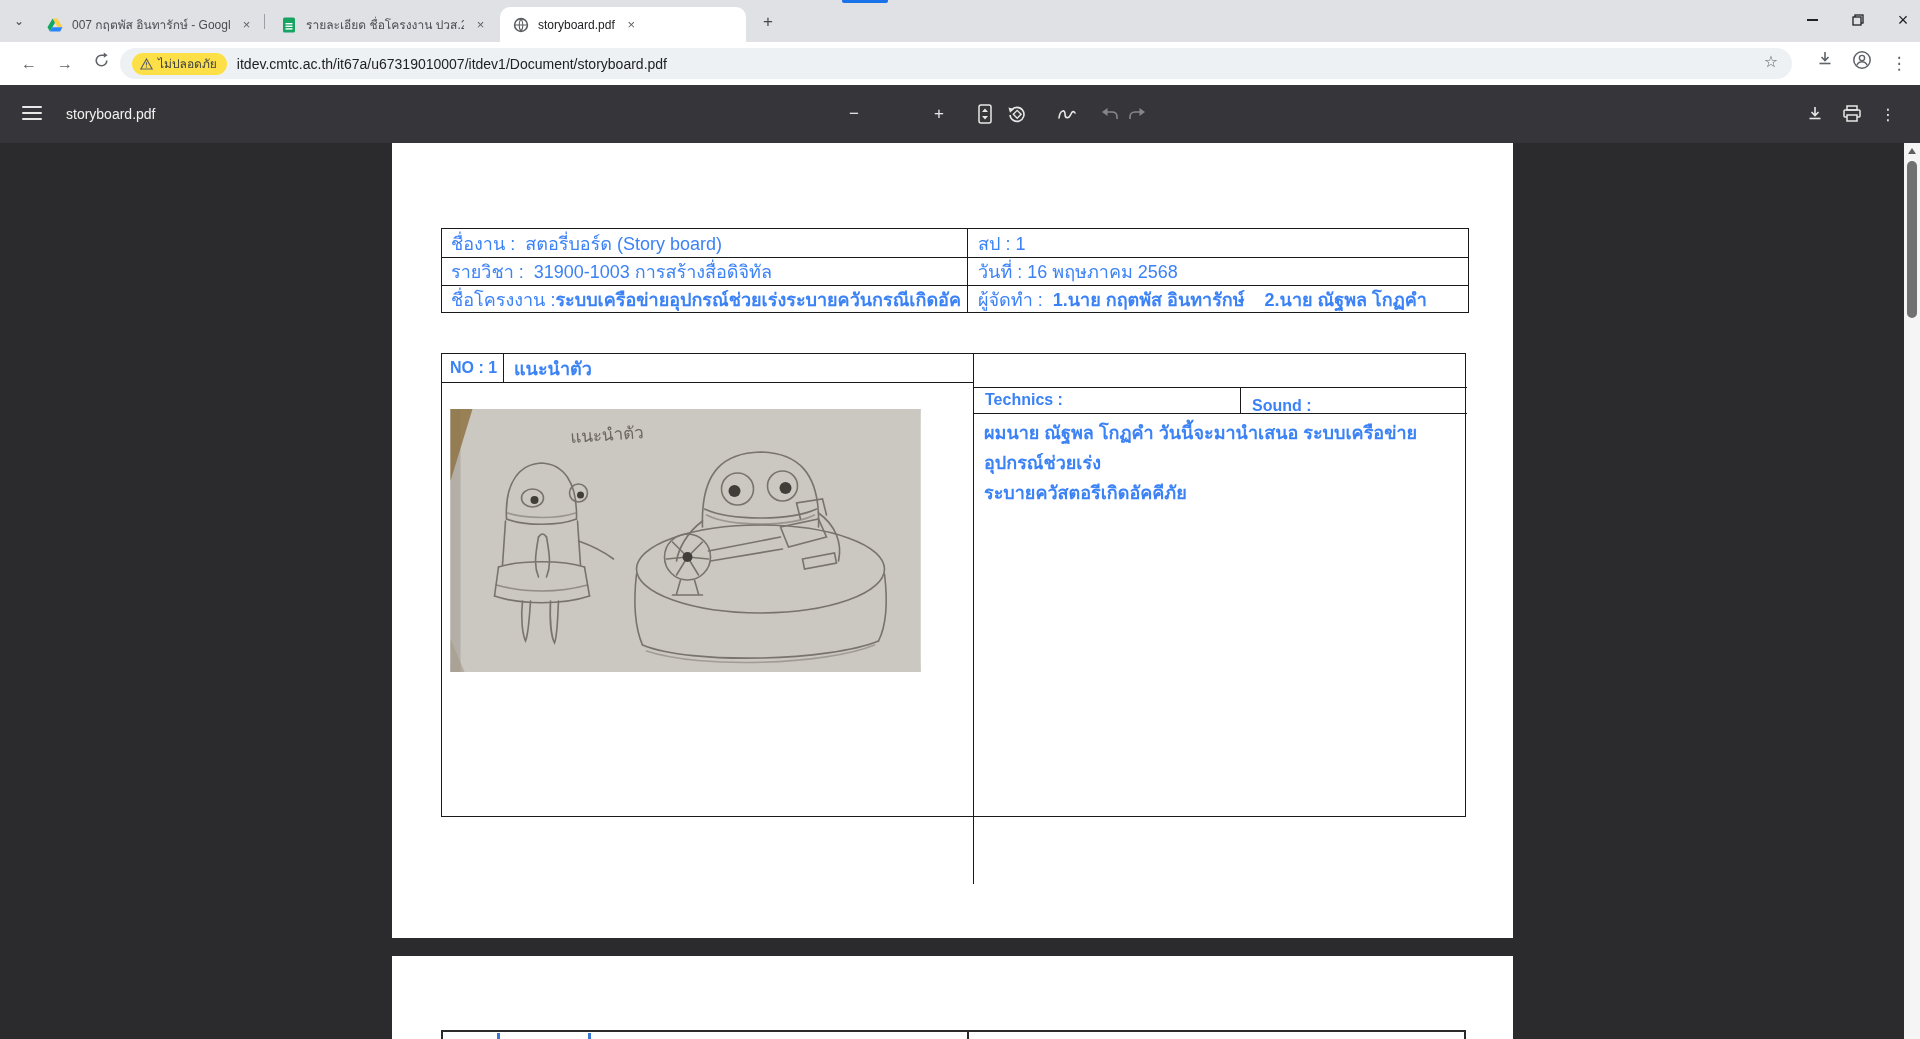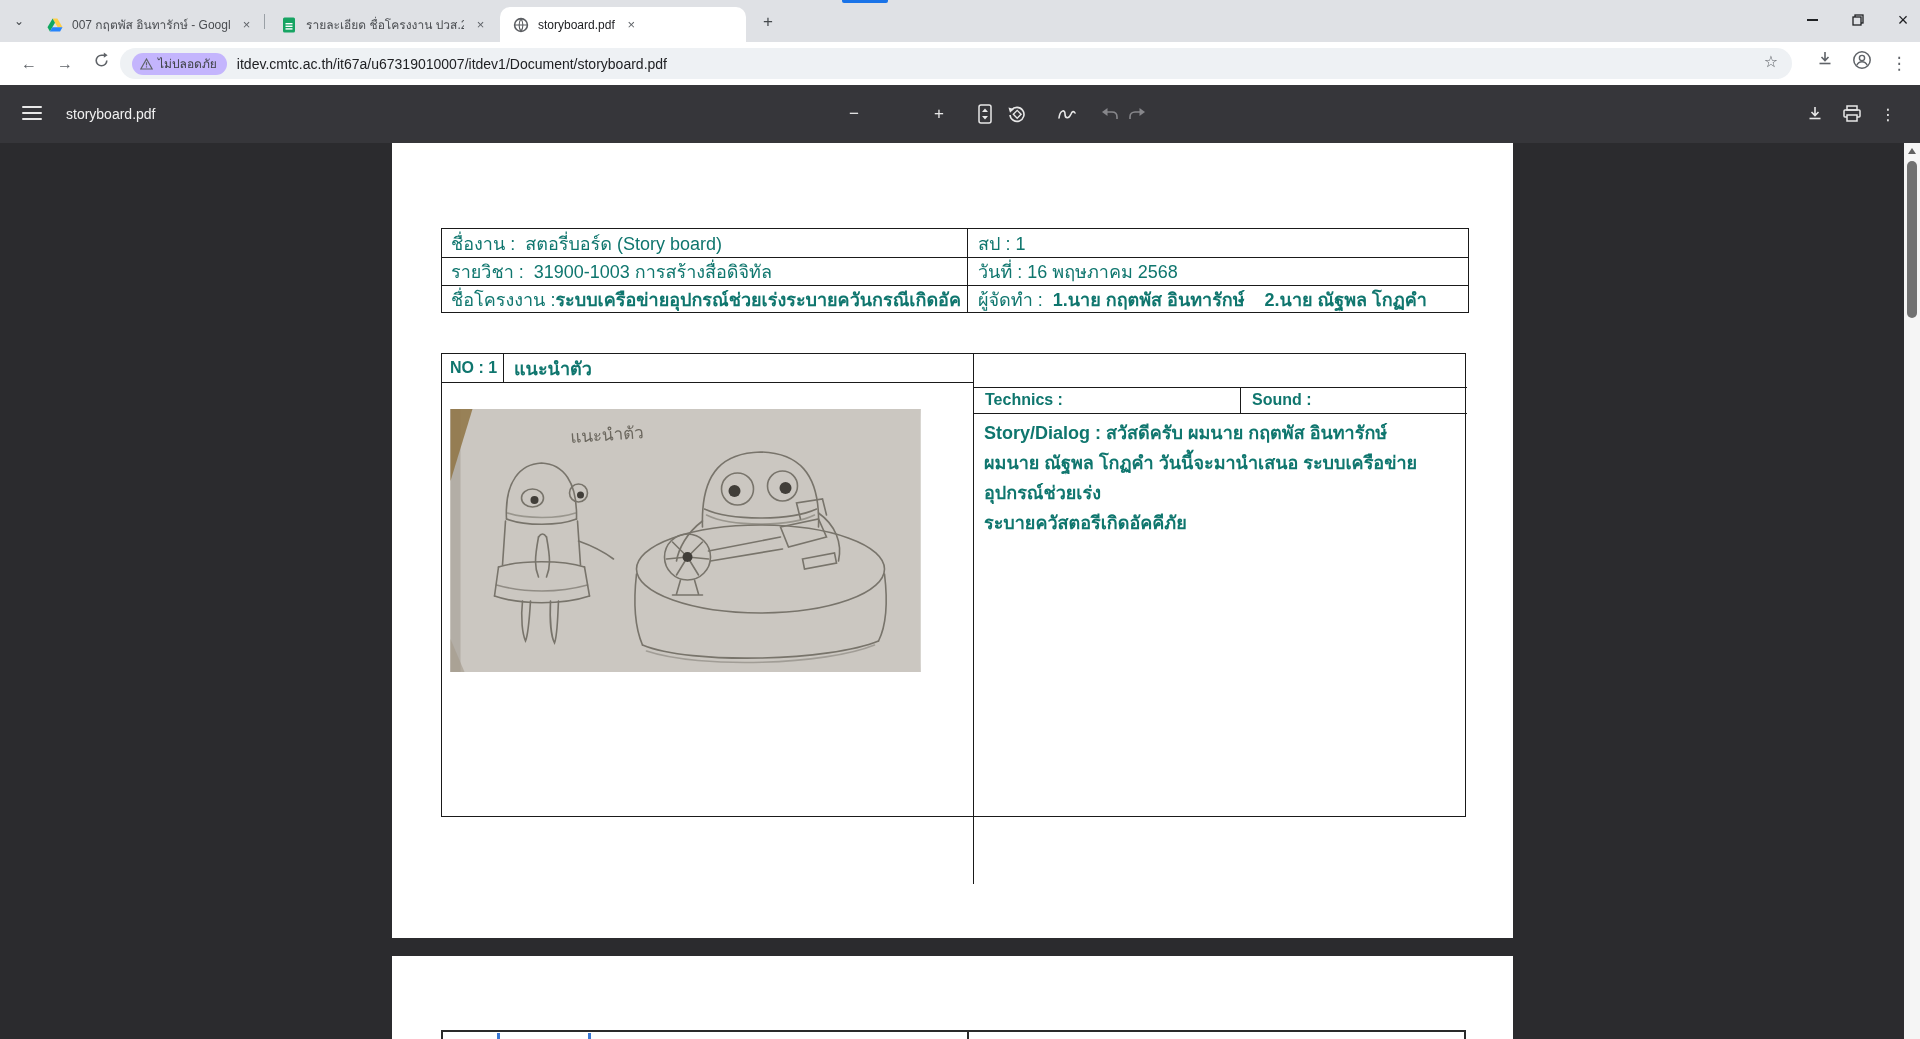--- a/index.html
+++ b/index.html
@@ -17,38 +17,38 @@
             line-height:17px;text-align:center;flex:0 0 auto;}
   .tabsep{top:14px;width:1px;height:15px;background:#9aa0a6;}
   .chevron{left:8px;top:11px;width:22px;height:22px;color:#45494d;font-size:12px;text-align:center;line-height:20px;}
   .newtab{left:756px;top:10px;width:24px;height:24px;color:#45494d;font-size:17px;line-height:23px;text-align:center;border-radius:50%;}
   .bluestrip{left:842px;top:0;width:46px;height:3px;background:#1a73e8;border-radius:0 0 2px 2px;}
   .wbtn{top:0;width:46px;height:40px;display:flex;align-items:center;justify-content:center;color:#202124;}
   
   .navbar{left:0;top:42px;width:1920px;height:43px;background:#ffffff;}
   .navicon{top:9px;width:26px;height:26px;color:#5f6368;font-size:16px;text-align:center;line-height:26px;}
   .omnibox{left:120px;top:6px;width:1672px;height:31px;background:#eef1f4;border-radius:16px;display:flex;align-items:center;}
-  .chip{margin-left:12px;height:22px;background:#c4b5fd;border-radius:11px;display:flex;align-items:center;padding:0 10px 0 8px;text-align:center;}
+  .chip{margin-left:12px;height:22px;background:#fde047;border-radius:11px;display:flex;align-items:center;padding:0 10px 0 8px;text-align:center;}
   .chip span{font-size:12px;color:#3c4043;margin-left:5px;}
   .url{font-size:14px;color:#202124;margin-left:10px;white-space:nowrap;}
   .star{position:absolute;right:14px;top:4px;color:#5f6368;font-size:16px;}
   
   .pdfbar{left:0;top:85px;width:1920px;height:58px;background:#36363a;}
   .pdfbar .ttl{left:66px;top:0;height:58px;display:flex;align-items:center;color:#f1f1f1;font-size:14px;}
   .hamb{left:22px;top:21px;width:20px;height:16px;}
   .hamb div{height:2px;background:#e8e8e8;margin:4px 0 0 0;border-radius:1px;}
   .hamb div:first-child{margin-top:0;}
   .darkbox{background:#242427;border-radius:2px;color:#fff;text-align:center;}
   .white13{color:#e8e8e8;font-size:13px;}
   .vsep{width:1px;height:20px;background:#57575b;top:104px;}
   .tbtn{top:0;height:58px;display:flex;align-items:center;justify-content:center;color:#e8e8e8;}
   
   .viewer-bg{left:0;top:143px;width:1920px;height:896px;background:#2b2b2e;}
   .page{background:#ffffff;left:392px;width:1121px;}
-  .doc{color:#0f766e;font-size:18px;}
+  .doc{color:#3b82f6;font-size:18px;}
   .cell{position:absolute;display:flex;align-items:center;white-space:pre;overflow:hidden;}
   .bd{border:1px solid #1a1a1a;box-sizing:border-box;}
   .line{position:absolute;background:#1a1a1a;}
   b{font-weight:700;}
   
   .sbtrack{left:1904px;top:143px;width:16px;height:896px;background:#f5f5f5;}
   .sbthumb{left:1907px;top:161px;width:10px;height:157px;background:#717171;border-radius:5px;}
   .sbup{left:1908px;top:148px;width:0;height:0;border-left:4px solid transparent;border-right:4px solid transparent;border-bottom:6px solid #606060;}
 </style>
 </head>
@@ -240,24 +240,23 @@
 
     <div class="line" style="left:61px;top:0;width:1px;height:28px;"></div>
     <div class="line" style="left:0;top:28px;width:531px;height:1px;"></div>
     <div class="cell" style="left:8px;top:0;width:50px;height:28px;font-size:16px;font-weight:700;"><span>NO : 1</span></div>
     <div class="cell" style="left:72px;top:0;width:450px;height:28px;font-weight:700;"><span>แนะนำตัว</span></div>
 
     <div class="line" style="left:531px;top:33px;width:494px;height:1px;"></div>
     <div class="line" style="left:531px;top:59px;width:494px;height:1px;"></div>
     <div class="line" style="left:798px;top:33px;width:1px;height:26px;"></div>
     <div class="cell" style="left:543px;top:33px;width:240px;height:26px;font-size:16px;font-weight:700;"><span>Technics :</span></div>
-    <div class="cell" style="left:810px;top:33px;width:200px;height:26px;font-size:16px;font-weight:700;"><span>Sound :</span></div>
+    <div class="cell" style="left:810px;top:39px;width:200px;height:26px;font-size:16px;font-weight:700;"><span>Sound :</span></div>
 
     <div class="abs" style="left:542px;top:64px;width:475px;line-height:30px;font-weight:700;">
-      <div><span>Story/Dialog : </span><span>สวัสดีครับ ผมนาย กฤตพัส อินทารักษ์</span></div>
       <div>ผมนาย ณัฐพล โกฏคำ วันนี้จะมานำเสนอ ระบบเครือข่ายอุปกรณ์ช่วยเร่ง</div>
       <div>ระบายควัสตอรีเกิดอัคคีภัย</div>
     </div>
 
     <div class="abs" style="left:8px;top:55px;width:471px;height:263px;box-shadow:inset 0 0 14px rgba(60,50,30,.28);">
       <svg width="471" height="263" viewBox="0 0 470 263">
         <rect width="470" height="263" fill="#cbc7c1"></rect>
         <rect width="10" height="263" fill="#b3aea6"></rect>
         <polygon points="0,0 22,0 0,72" fill="#8f7444" opacity="0.85"></polygon>
         <polygon points="0,230 14,263 0,263" fill="#a4998a" opacity="0.6"></polygon>

